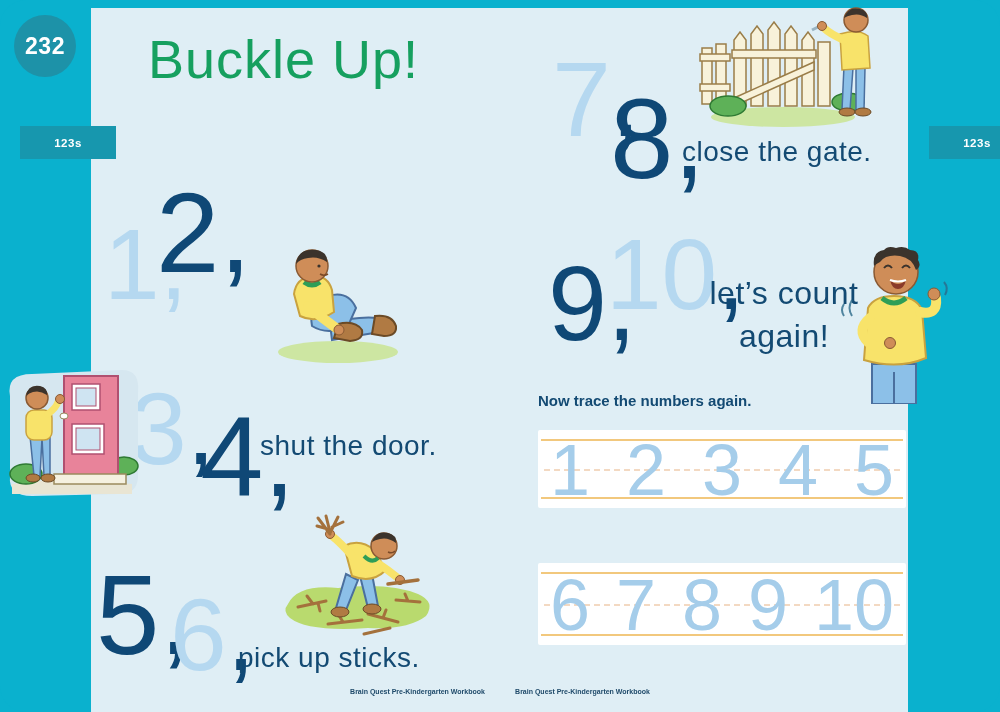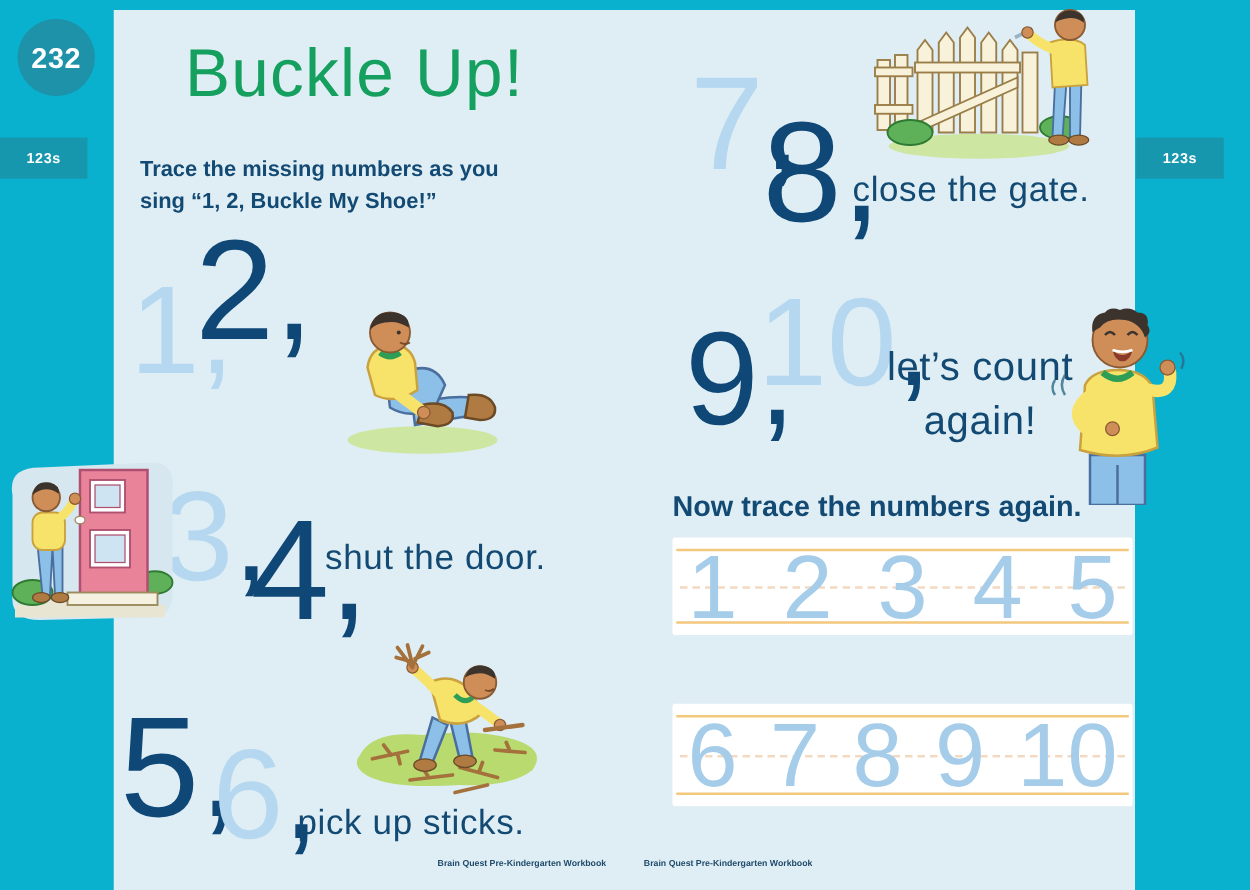--- a/index.html
+++ b/index.html
@@ -3,33 +3,33 @@
 <meta charset="utf-8">
 <style>
   html,body{margin:0;padding:0;}
   body{width:1000px;height:712px;overflow:hidden;background:#0ab1ce;font-family:"Liberation Sans",sans-serif;}
   .stage{position:relative;width:1000px;height:712px;background:#0ab1ce;overflow:hidden;border-radius:26px;}
   .spread{position:absolute;left:91px;top:8px;width:817px;height:704px;background:#dfeef5;}
   .page-circle{position:absolute;width:62px;height:62px;border-radius:50%;background:#1d92a8;color:#fff;
     font-weight:bold;font-size:23px;display:flex;align-items:center;justify-content:center;letter-spacing:.5px;}
   .circle-left{left:14px;top:15px;}
   .circle-right{left:922px;top:16px;}
-  .tab{position:absolute;top:110px;width:70px;height:33px;background:#1797ae;color:#fff;font-weight:bold;
-    font-size:11.5px;display:flex;align-items:center;justify-content:center;letter-spacing:.5px;}
+  .tab{position:absolute;top:126px;width:96px;height:33px;background:#1797ae;color:#fff;font-weight:bold;
+    font-size:11.5px;display:flex;align-items:center;justify-content:center;letter-spacing:.5px;margin-left:20px;}
   .tab-left{left:0;}
   .tab-right{left:909px;}
   .title{position:absolute;left:112px;top:28px;font-size:54px;color:#16a05f;font-weight:500;letter-spacing:1px;margin-left:36px;}
   .instruction{position:absolute;left:112px;top:123px;width:310px;font-size:17.5px;font-weight:bold;
     color:#134a73;line-height:1.4;}
   .num{position:absolute;line-height:1;white-space:nowrap;}
   .d-light,.c-light{color:#b5d8f0;}
   .d-dark,.c-dark{color:#0f4876;}
   .caption{position:absolute;color:#134a73;font-size:28px;letter-spacing:.5px;white-space:nowrap;}
   .caption-block{position:absolute;color:#134a73;font-size:32px;letter-spacing:.5px;text-align:center;line-height:1.35;}
-  .prompt{position:absolute;left:538px;top:392px;font-size:23px;font-weight:bold;color:#134a73;}
+  .prompt{position:absolute;left:538px;top:392px;font-size:15px;font-weight:bold;color:#134a73;}
   .trace-box{position:absolute;left:538px;width:368px;background:#ffffff;border-radius:2px;}
   .box1{top:430px;height:78px;}
   .box2{top:563px;height:82px;}
   .line-top,.line-bottom{position:absolute;left:3px;right:3px;height:2px;background:#f2c87d;}
   .line-top{top:9px;}
   .line-bottom{bottom:9px;}
   .line-mid{position:absolute;left:6px;right:6px;top:50%;border-top:2px dashed #f3d9c2;}
   .trace-digits{position:absolute;inset:0;display:flex;justify-content:space-between;align-items:center;
     padding:2px 12px 0 12px;font-size:72px;color:#a5cdea;line-height:1;}
   .footer{position:absolute;top:688px;width:175px;text-align:center;font-size:7px;font-weight:bold;color:#1f4a6a;}
@@ -68,24 +68,20 @@
     <span>232</span>
   </div>
   <div class="tab tab-left">
     <span>123s</span>
   </div>
   <div class="tab tab-right">
     <span>123s</span>
   </div>
 
   <div class="title">Buckle Up!</div>
-  <div class="instruction">
-    <div>Trace the missing numbers as you</div>
-    <div>sing “1, 2, Buckle My Shoe!”</div>
-  </div>
 
   <div class="num" id="n1"><span class="d-light">1</span><span class="c-light">,</span></div>
   <div class="num" id="n2"><span class="d-dark">2</span><span class="c-dark">,</span></div>
 
   <div class="num" id="n3"><span class="d-light">3</span><span class="c-dark">,</span></div>
   <div class="num" id="n4"><span class="d-dark">4</span><span class="c-dark">,</span></div>
   <div class="caption" id="cap2">shut the door.</div>
 
   <div class="num" id="n5"><span class="d-dark">5</span><span class="c-dark">,</span></div>
   <div class="num" id="n6"><span class="d-light">6</span><span class="c-dark">,</span></div>

